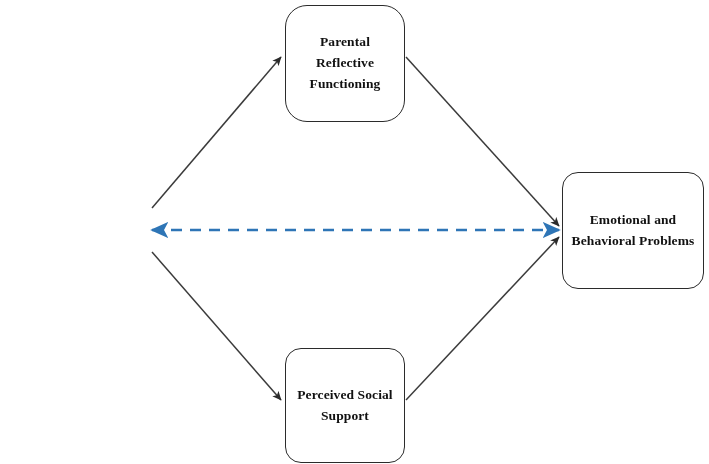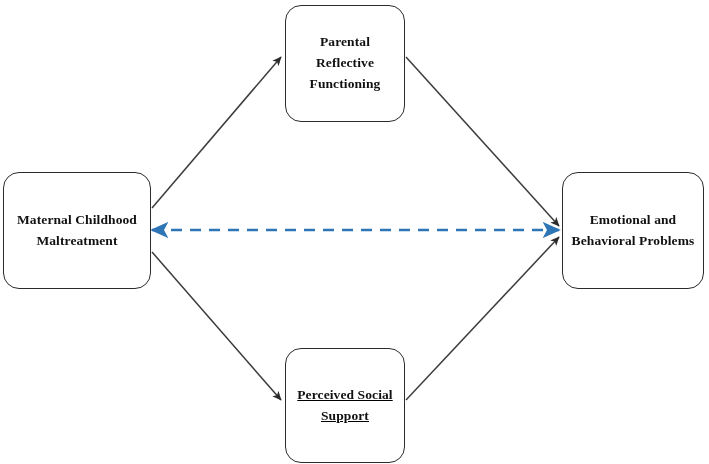--- a/index.html
+++ b/index.html
@@ -51,27 +51,27 @@
     left: 3px;
     top: 172px;
     width: 148px;
     height: 117px;
   }
   #node-prf {
     left: 285px;
     top: 5px;
     width: 120px;
     height: 117px;
+    border-radius: 22px;
   }
   #node-pss {
     left: 285px;
     top: 348px;
     width: 120px;
     height: 115px;
-    text-decoration: underline;
   }
   #node-ebp {
     left: 562px;
     top: 172px;
     width: 142px;
     height: 117px;
   }
 </style>
 </head>
 <body>
@@ -95,24 +95,20 @@
 
     <line x1="406" y1="57" x2="559" y2="226" stroke="#3b3b3b" stroke-width="1.5" marker-end="url(#arrow-solid)"></line>
 
     <line x1="152" y1="252" x2="281" y2="400" stroke="#3b3b3b" stroke-width="1.5" marker-end="url(#arrow-solid)"></line>
 
     <line x1="406" y1="400" x2="559" y2="237" stroke="#3b3b3b" stroke-width="1.5" marker-end="url(#arrow-solid)"></line>
 
     <line x1="152" y1="230" x2="559" y2="230" stroke="#2e75b6" stroke-width="2.6" stroke-dasharray="11 8" marker-end="url(#arrow-dash-end)" marker-start="url(#arrow-dash-start)"></line>
   </svg>
 
-  <div class="node" id="node-mcm">
-    <span class="node-label">Maternal Childhood
-Maltreatment</span>
-  </div>
 
   <div class="node" id="node-prf">
     <span class="node-label">Parental Reflective
 Functioning</span>
   </div>
 
   <div class="node" id="node-pss">
     <span class="node-label">Perceived Social
 Support</span>
   </div>

